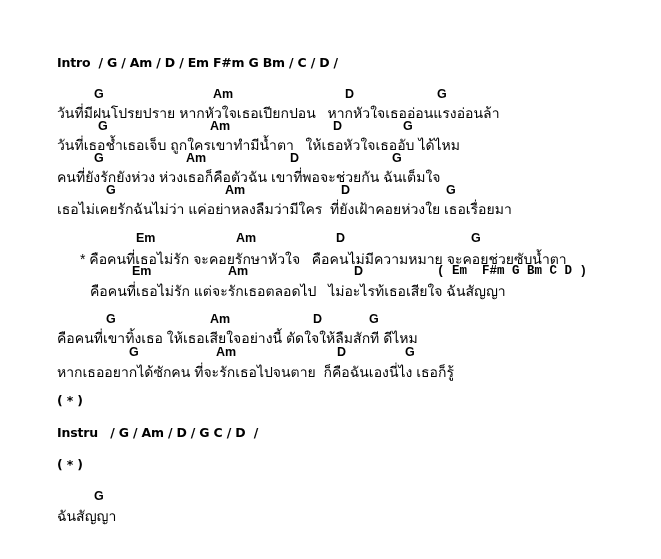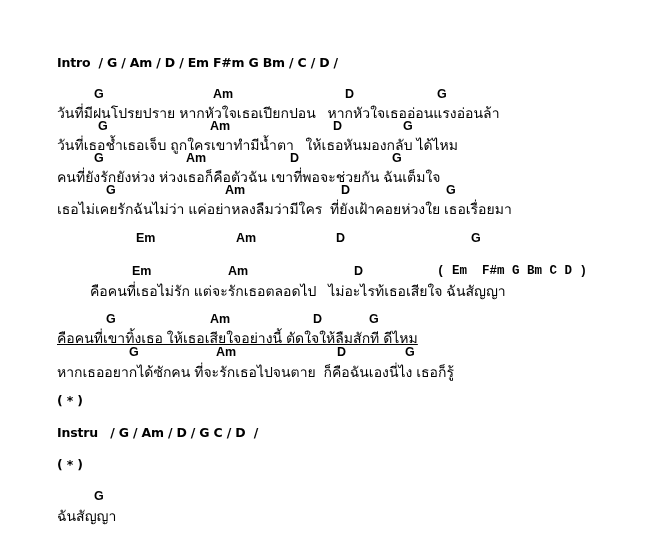--- a/index.html
+++ b/index.html
@@ -66,21 +66,21 @@
     <span class="chord" style="left:437px;">G</span>
   </div>
   <div class="lyric" style="left:57px; top:87px;">วันที่มีฝนโปรยปราย หากหัวใจเธอเปียกปอน   หากหัวใจเธออ่อนแรงอ่อนล้า</div>
 
   <div class="chord-row" style="top:104px;">
     <span class="chord" style="left:98px;">G</span>
     <span class="chord" style="left:210px;">Am</span>
     <span class="chord" style="left:333px;">D</span>
     <span class="chord" style="left:403px;">G</span>
   </div>
-  <div class="lyric" style="left:57px; top:119px;">วันที่เธอช้ำเธอเจ็บ ถูกใครเขาทำมีน้ำตา   ให้เธอหันมองกลับ ได้ไหม</div>
+  <div class="lyric" style="left:57px; top:119px;">วันที่เธอช้ำเธอเจ็บ ถูกใครเขาทำมีน้ำตา   ให้เธอหัวใจเธออับ ได้ไหม</div>
 
   <div class="chord-row" style="top:136px;">
     <span class="chord" style="left:94px;">G</span>
     <span class="chord" style="left:186px;">Am</span>
     <span class="chord" style="left:290px;">D</span>
     <span class="chord" style="left:392px;">G</span>
   </div>
   <div class="lyric" style="left:57px; top:151px;">คนที่ยังรักยังห่วง ห่วงเธอก็คือตัวฉัน เขาที่พอจะช่วยกัน ฉันเต็มใจ</div>
 
   <div class="chord-row" style="top:168px;">
@@ -90,36 +90,37 @@
     <span class="chord" style="left:446px;">G</span>
   </div>
   <div class="lyric" style="left:57px; top:183px;">เธอไม่เคยรักฉันไม่ว่า แค่อย่าหลงลืมว่ามีใคร  ที่ยังเฝ้าคอยห่วงใย เธอเรื่อยมา</div>
 
   <div class="chord-row" style="top:216px;">
     <span class="chord" style="left:136px;">Em</span>
     <span class="chord" style="left:236px;">Am</span>
     <span class="chord" style="left:336px;">D</span>
     <span class="chord" style="left:471px;">G</span>
   </div>
+  <div class="lyric" style="left:80px; top:233px;">* คือคนที่เธอไม่รัก จะคอยรักษาหัวใจ   คือคนไม่มีความหมาย จะคอยช่วยซับน้ำตา</div>
 
   <div class="chord-row" style="top:249px;">
     <span class="chord" style="left:132px;">Em</span>
     <span class="chord" style="left:228px;">Am</span>
     <span class="chord" style="left:354px;">D</span>
     <span class="chord" style="left:437px;font-family:Liberation Mono, monospace;">( Em  F#m G Bm C D )</span>
   </div>
   <div class="lyric" style="left:90px; top:265px;">คือคนที่เธอไม่รัก แต่จะรักเธอตลอดไป   ไม่อะไรท้เธอเสียใจ ฉันสัญญา</div>
 
   <div class="chord-row" style="top:297px;">
     <span class="chord" style="left:106px;">G</span>
     <span class="chord" style="left:210px;">Am</span>
     <span class="chord" style="left:313px;">D</span>
     <span class="chord" style="left:369px;">G</span>
   </div>
-  <div class="lyric" style="left:57px; top:312px;text-decoration:underline;">คือคนที่เขาทิ้งเธอ ให้เธอเสียใจอย่างนี้ ตัดใจให้ลืมสักที ดีไหม</div>
+  <div class="lyric" style="left:57px; top:312px;">คือคนที่เขาทิ้งเธอ ให้เธอเสียใจอย่างนี้ ตัดใจให้ลืมสักที ดีไหม</div>
 
   <div class="chord-row" style="top:330px;">
     <span class="chord" style="left:129px;">G</span>
     <span class="chord" style="left:216px;">Am</span>
     <span class="chord" style="left:337px;">D</span>
     <span class="chord" style="left:405px;">G</span>
   </div>
   <div class="lyric" style="left:57px; top:346px;">หากเธออยากได้ซักคน ที่จะรักเธอไปจนตาย  ก็คือฉันเองนี่ไง เธอก็รู้</div>
 
   <div class="header-line" style="top:378px;">( * )</div>

